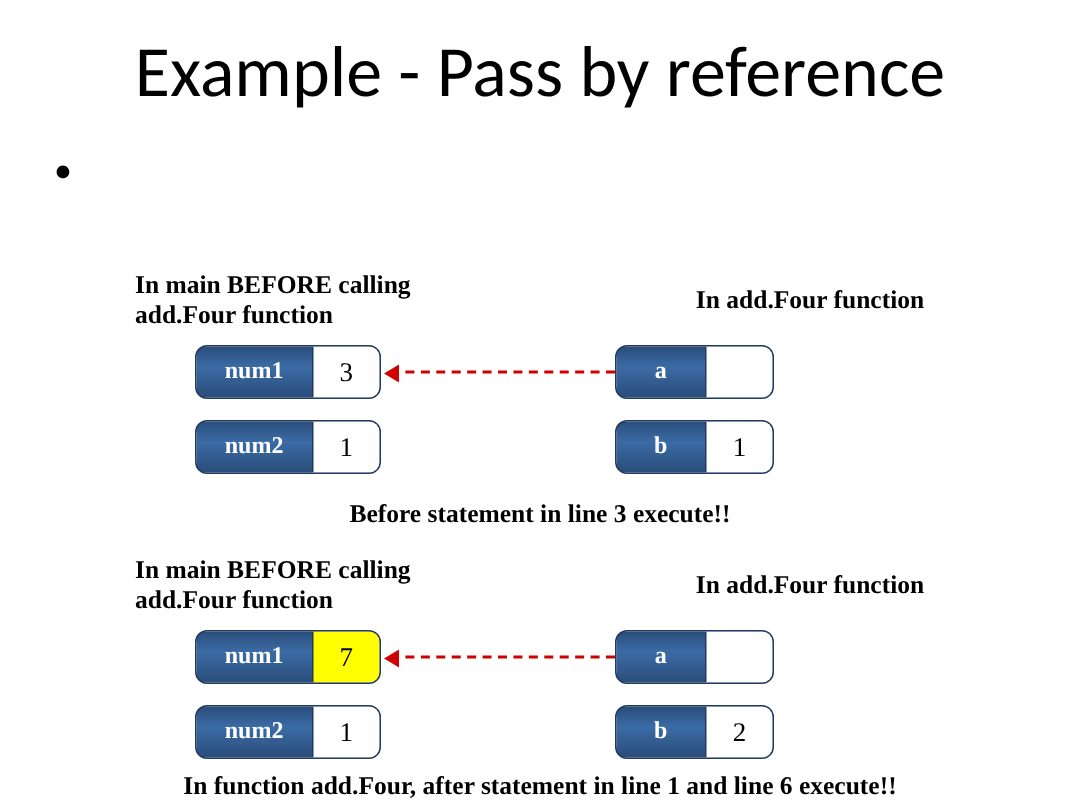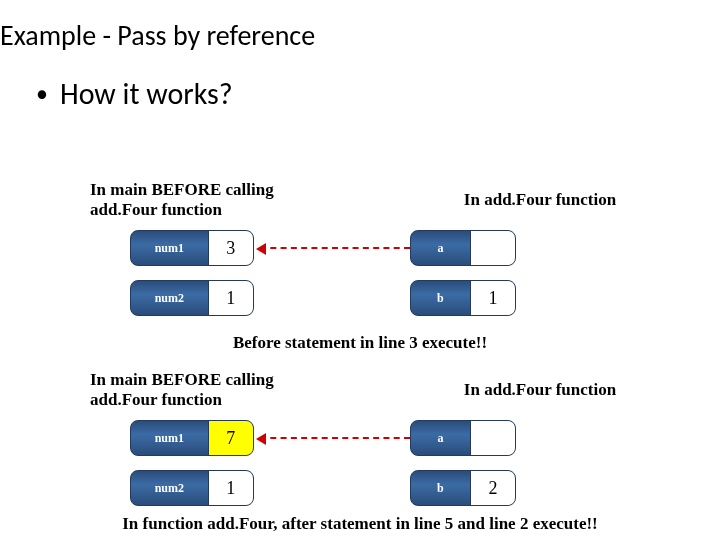--- a/index.html
+++ b/index.html
@@ -4,21 +4,22 @@
 <style>
   * { box-sizing: border-box; margin: 0; padding: 0; }
   body {
     width: 720px; height: 540px;
     font-family: "Times New Roman", serif;
     background: #fff; color: #000;
     position: relative;
   }
   .title {
     font-family: Calibri, sans-serif;
-    font-size: 28px;
+    font-size: 48px;
+    text-align: center;
     margin-top: 18px;
   }
   .bullet-row {
     display: flex; align-items: center;
     font-family: Calibri, sans-serif;
     font-size: 30px;
     margin: 22px 0 4px 36px;
   }
   .bullet-row .dot { margin-right: 12px; font-size: 24px; }
   .caption {
@@ -37,21 +38,21 @@
     display: flex; align-items: stretch;
     height: 36px;
     border: 1.5px solid #23395d;
     border-radius: 8px;
     overflow: hidden;
     background: linear-gradient(#2a4d7a, #3b6ba5 40%, #2a4d7a);
   }
   .block .lbl {
     width: 78px;
     display: flex; align-items: center; justify-content: center;
-    color: #fff; font-weight: bold; font-size: 12px;
+    color: #fff; font-weight: bold; font-size: 16px;
   }
   .block .lbl.narrow { width: 60px; }
   .block .val {
     width: 46px;
     background: #fff;
     display: flex; align-items: center; justify-content: center;
     font-size: 18px;
     border-left: 1.5px solid #23395d;
   }
   .block .val.hl { background: #ffff00; }
@@ -82,21 +83,20 @@
   .arr1 { left: 260px; top: 247px; width: 150px; }
   .arr2 { left: 260px; top: 437px; width: 150px; }
 </style>
 </head>
 <body>
 
 <div class="title">Example - Pass by reference</div>
 
 <div class="bullet-row">
   <span class="dot">•</span>
-  <span>How it works?</span>
 </div>
 
 <div class="caption left1">In main BEFORE calling add.Four function</div>
 <div class="caption right1">In add.Four function</div>
 
 <div class="block b-num1a">
   <div class="lbl">num1</div>
   <div class="val">3</div>
 </div>
 <div class="block b-num2a">
@@ -129,13 +129,13 @@
 <div class="block b-ab">
   <div class="lbl narrow">a</div>
   <div class="val"></div>
 </div>
 <div class="block b-bb">
   <div class="lbl narrow">b</div>
   <div class="val">2</div>
 </div>
 <div class="arrow arr2"></div>
 
-<div class="caption bottom">In function add.Four, after statement in line 5 and line 2 execute!!</div>
+<div class="caption bottom">In function add.Four, after statement in line 1 and line 6 execute!!</div>
 
 </body></html>

